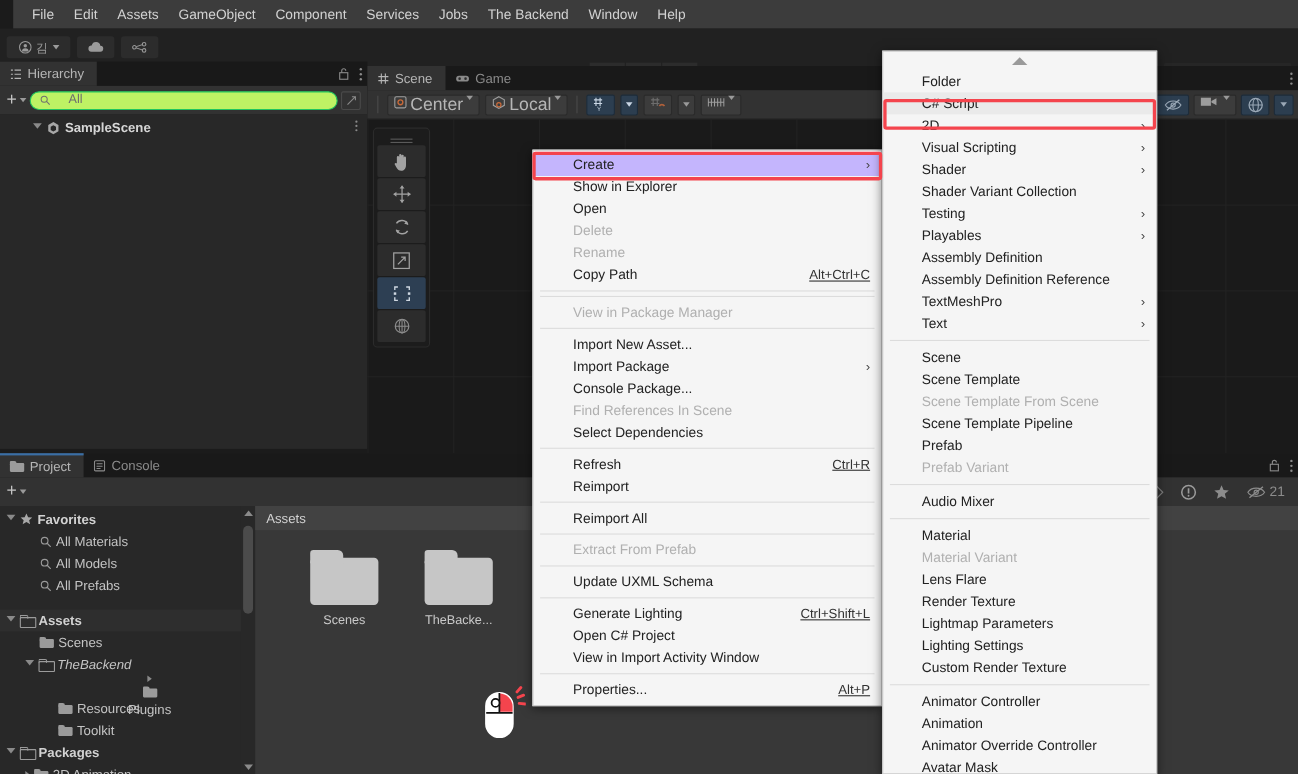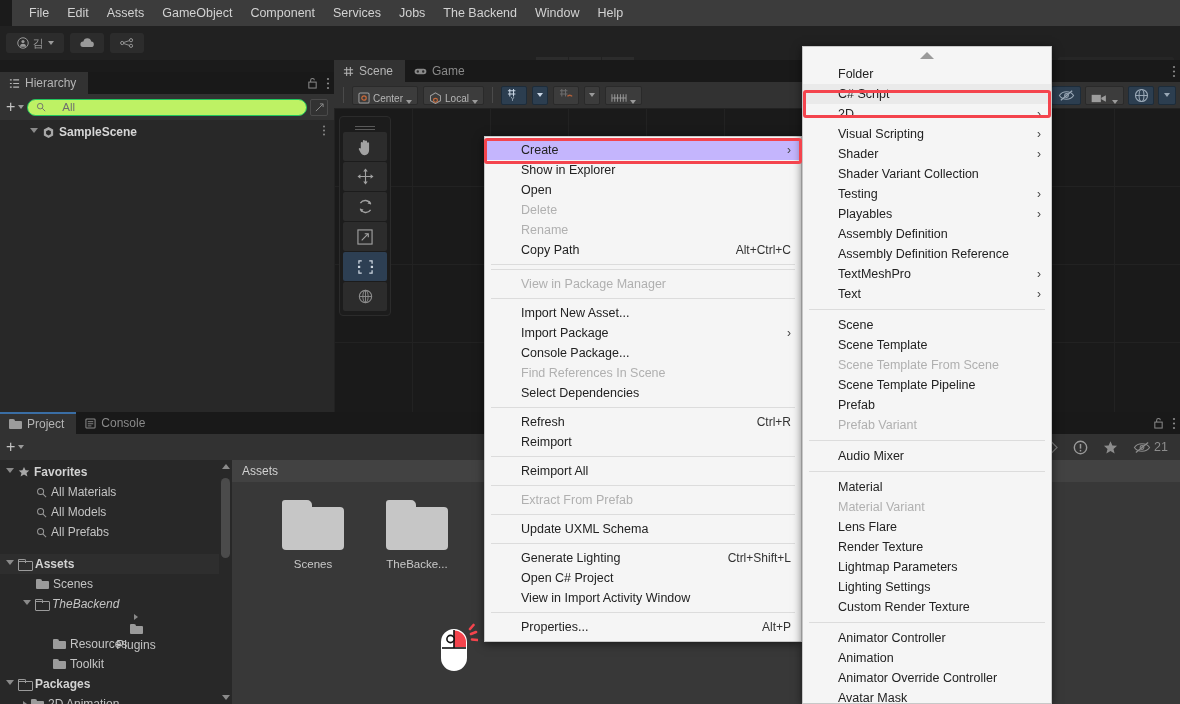--- a/index.html
+++ b/index.html
@@ -38,21 +38,21 @@
   .playgroup { position: absolute; left: 536px; top: 31px; display: flex; gap: 1px; }
   .play-btn { width: 32px; height: 22px; background: #2c2c2c;
      display: flex; align-items: center; justify-content: center; }
   .tb-right { position: absolute; right: 6px; top: 31px; display: flex; gap: 5px; align-items: center; }
   .tb-sq { width: 34px; height: 22px; background: #262626; border-radius: 2px;
      display: flex; align-items: center; justify-content: center; color: #8b8b8b; }
   .tb-drop { height: 22px; background: #262626; border-radius: 2px; color: #8b8b8b;
      font-size: 11.5px; display: flex; align-items: center; padding: 0 8px; gap: 16px; }
 
   
-  .hier { position: absolute; left: 0; top: 72px; width: 334px; height: 352px; background: #222222; }
+  .hier { position: absolute; left: 0; top: 56px; width: 334px; height: 352px; background: #222222; }
   .panel-tabrow { height: 22px; background: #191919; display: flex; align-items: center; position: relative; }
   .panel-tab { height: 22px; background: #323232; color: #b5b5b5; font-size: 12px;
       display: flex; align-items: center; padding: 0 12px 0 9px; gap: 5px; }
   .panel-tab.inactive { background: transparent; color: #8a8a8a; }
   .tabrow-right { position: absolute; right: 4px; top: 0; height: 22px;
       display: flex; align-items: center; gap: 8px; color: #8a8a8a; }
   .hier-toolrow { height: 26px; background: #323232; display: flex; align-items: center; padding: 0 6px; gap: 3px; }
   .plus-ic { color: #c4c4c4; font-size: 16px; line-height: 1; }
   .searchbox { flex: 1; height: 17px; background: #bef264; border-radius: 9px;
       display: flex; align-items: center; padding: 0 8px; gap: 16px; color: #6f6f6f; font-size: 11.5px;
@@ -64,22 +64,22 @@
   .tri { width: 0; height: 0; border-left: 4.5px solid #8a8a8a;
       border-top: 3.5px solid transparent; border-bottom: 3.5px solid transparent; }
   .tri.open { border-left: 4px solid transparent; border-right: 4px solid transparent;
       border-top: 5px solid #8a8a8a; }
   .tri.blank { border: none; width: 9px; }
 
   
   .scene { position: absolute; left: 334px; top: 60px; width: 846px; height: 352px; background: #1e1e1e; }
   .scene-tabrow { height: 22px; background: #191919; display: flex; align-items: center; position: relative; }
   .scene-toolrow { height: 26px; background: #323232; display: flex; align-items: center; padding: 0 6px; gap: 5px; position: relative; }
-  .st-btn { height: 19px; background: #3c3c3c; border-radius: 2px; color: #b6b6b6; font-size: 10px;
-     display: flex; align-items: flex-end; padding: 0 5px; gap: 3px; border: 1px solid #2a2a2a; }
+  .st-btn { height: 19px; background: #3c3c3c; border-radius: 2px; color: #b6b6b6; font-size: 16px;
+     display: flex; align-items: flex-start; padding: 0 5px; gap: 3px; border: 1px solid #2a2a2a; }
   .st-sq { width: 26px; height: 19px; background: #3c3c3c; border-radius: 2px;
      display: flex; align-items: center; justify-content: center; border: 1px solid #2a2a2a; }
   .st-sq.on { background: #2c3e50; border-color: #1d2c3a; }
   .sep { width: 1px; height: 16px; background: #4a4a4a; margin: 0 3px; }
   .scene-view { position: relative; height: 304px; background: #1a1a1a;
       background-image: linear-gradient(#222 1px, transparent 1px), linear-gradient(90deg, #222 1px, transparent 1px);
       background-size: 78px 78px; }
   .toolpalette { position: absolute; left: 5px; top: 8px; width: 52px;
       background: #1c1c1c; border-radius: 4px; padding: 3px; border: 1px solid #2b2b2b; }
   .tp-grip { height: 12px; display: flex; align-items: center; justify-content: center; }
@@ -122,21 +122,21 @@
     position: absolute; left: 484px; top: 136px; width: 318px; background: #f5f5f5;
     box-shadow: 0 2px 9px rgba(0,0,0,.55); border: 1px solid #c8c8c8; z-index: 40;
     padding: 3px 0 4px 0;
   }
   .ctxmenu .row {
     height: 20px; display: flex; align-items: center; padding: 0 10px 0 36px;
     color: #222; font-size: 12.5px; position: relative; white-space: nowrap;
   }
   .ctxmenu .row.disabled { color: #b0b0b0; }
   .ctxmenu .row.hl { background: #c4b5fd; }
-  .ctxmenu .short { margin-left: auto; color: #333; font-size: 12px; }
+  .ctxmenu .short { margin-left: auto; color: #333; font-size: 12px; text-decoration: underline; }
   .ctxmenu .arr { margin-left: auto; color: #444; font-size: 12px; line-height: 1; }
   .ctxmenu .divider { height: 1px; background: #dcdcdc; margin: 4px 6px; }
   .hlbox { position: absolute; border: 3px solid #f4444d; border-radius: 3px;
       pointer-events: none; z-index: 60; }
 
   
   .submenu {
     position: absolute; left: 802px; top: 46px; width: 250px; background: #f5f5f5;
     box-shadow: 0 2px 9px rgba(0,0,0,.55); border: 1px solid #c8c8c8; z-index: 50;
     padding-bottom: 2px; overflow: hidden; height: 658px;

